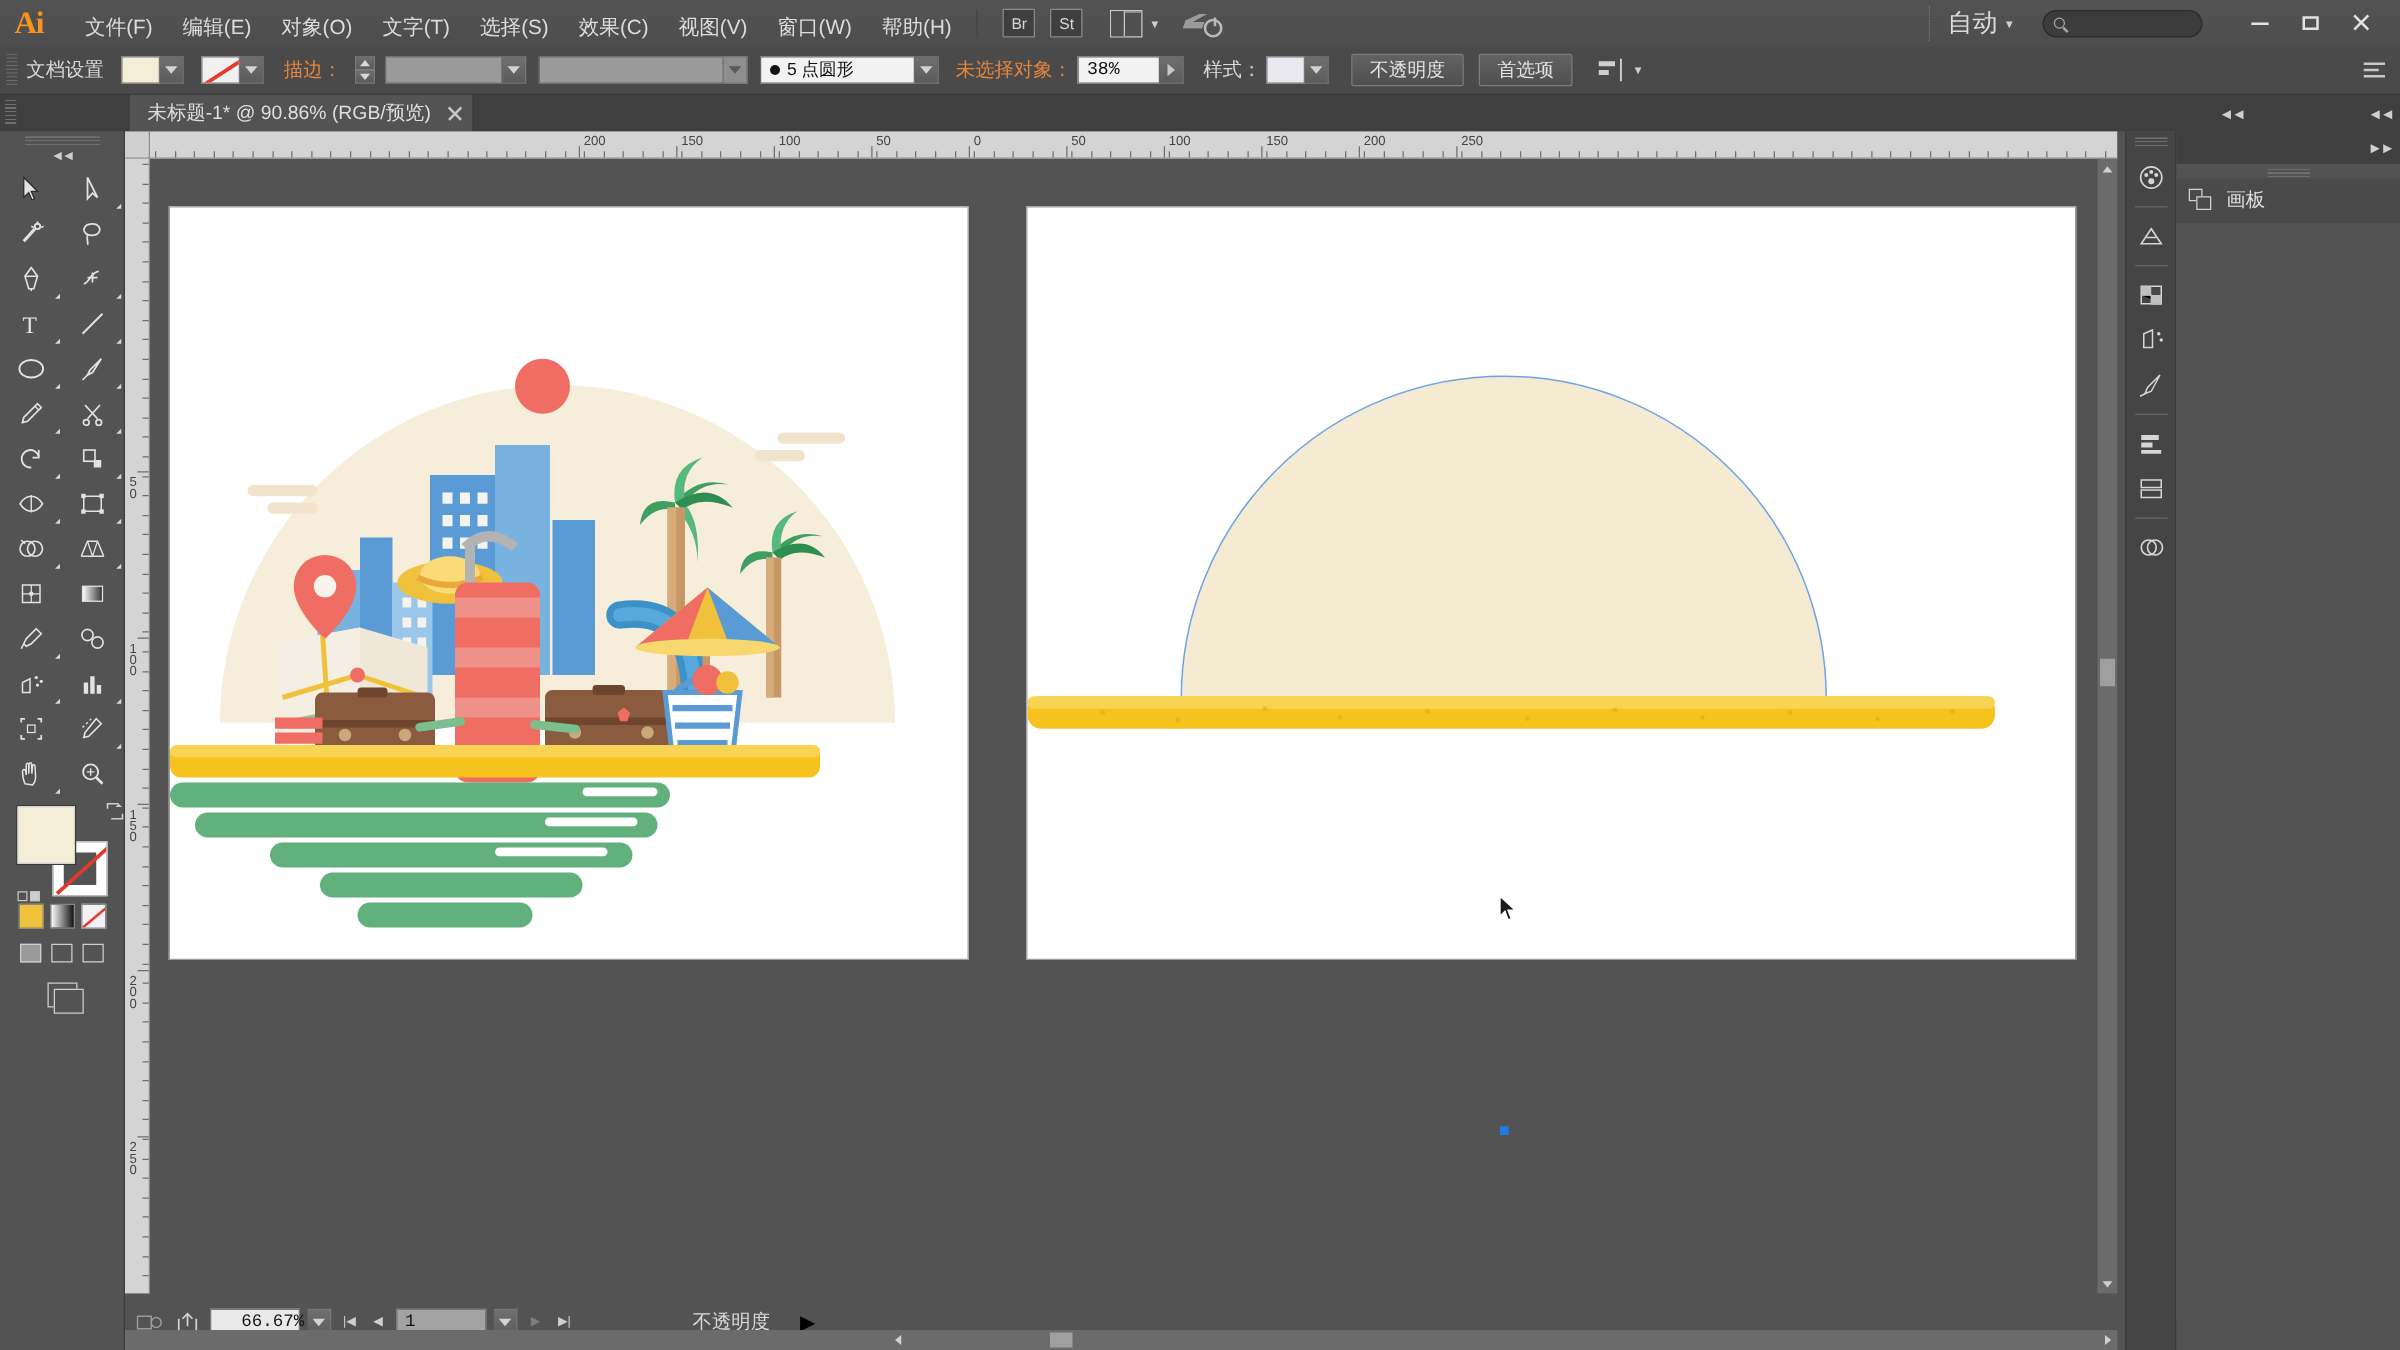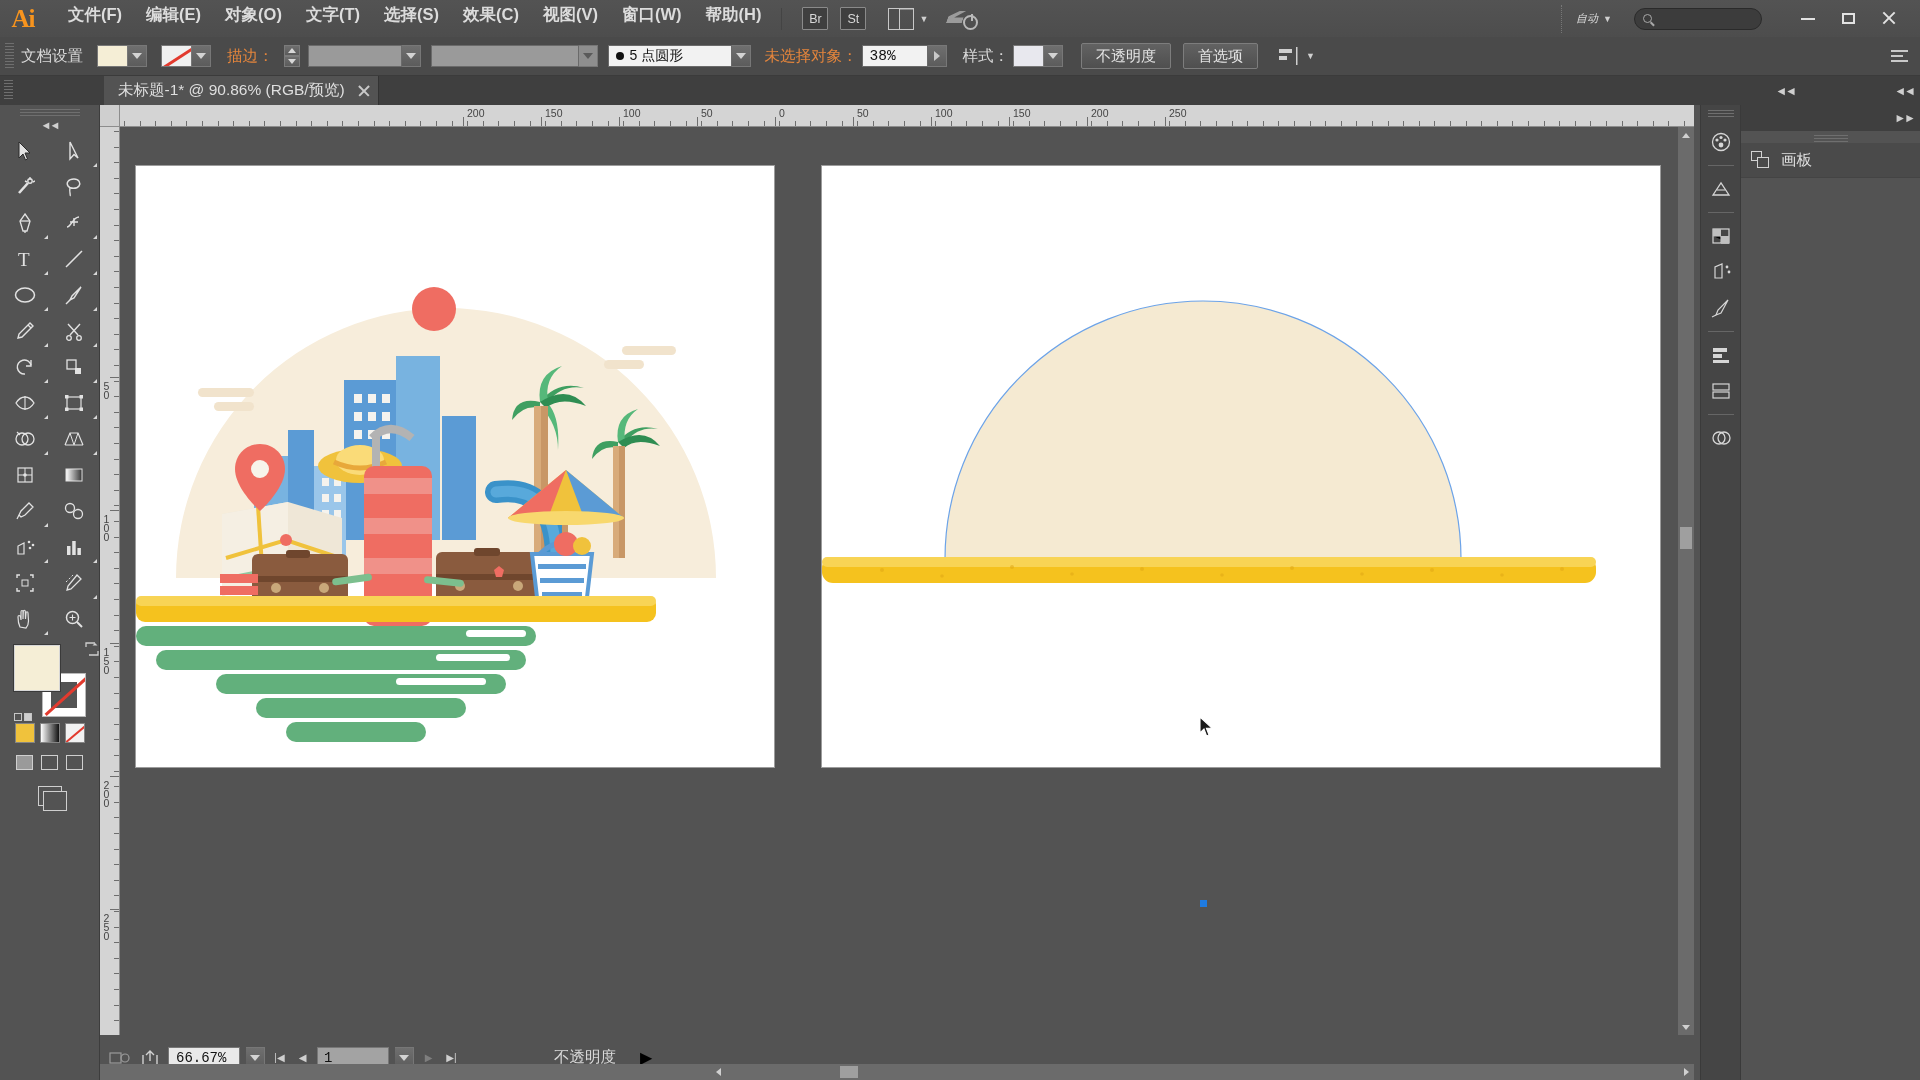--- a/index.html
+++ b/index.html
@@ -14,21 +14,21 @@
   .titlebar {
     position: absolute; left: 0; top: 0; width: 1920px; height: 37px;
     background: linear-gradient(to bottom, #535353 0%, #4d4d4d 100%);
     display: flex; align-items: center;
   }
   .ai-logo {
     width: 46px; height: 37px; display: flex; align-items: center; justify-content: center;
     color: #f7941e; font-size: 25px; font-weight: bold; letter-spacing: -1px;
     font-family: "Liberation Serif", serif;
   }
-  .menu { display: flex; align-items: flex-start; height: 37px; margin-left: 10px; font-weight: bold; }
+  .menu { display: flex; align-items: flex-end; height: 37px; margin-left: 10px; }
   .menu-item {
     font-size: 16.5px; color: #dcdcdc; padding: 4px 12px; white-space: nowrap;
     cursor: default;
   }
   .tb-sep { width: 1px; height: 22px; background: #444; margin: 0 8px; }
   .sq-btn {
     width: 26px; height: 23px; border: 1px solid #8a8a8a; background: #3f3f3f;
     color: #d8d8d8; font-size: 12.5px; display: flex; align-items: center;
     justify-content: center; margin-left: 12px; border-radius: 1px;
   }
@@ -41,21 +41,21 @@
   .ai-r i:last-child { flex: 1; background: #4e4e4e; }
   .caret { margin-left: 5px; color: #d0d0d0; font-size: 9px; }
   .cc-ico { margin-left: 20px; position: relative; width: 30px; height: 22px; }
   .cc-ico .sw { position: absolute; left: 0; top: 3px; width: 16px; height: 12px;
     background: #9b9b9b; transform: skewX(-20deg); clip-path: polygon(0 45%,60% 0,100% 0,40% 55%,100% 55%,100% 100%,0 100%);}
   .cc-ico .pw { position: absolute; right: 0; bottom: 0; width: 15px; height: 15px;
     border: 2px solid #b9b9b9; border-radius: 50%; }
   .cc-ico .pw:after { content:''; position:absolute; left: 5.5px; top:-3px; width:2px;height:7px;background:#b9b9b9;}
   .auto-wrap { margin-left: auto; display: flex; align-items: center; }
   .dotted-sep { width: 1px; height: 28px; border-left: 1px dotted #777; margin-right: 14px; }
-  .auto-lbl { font-size: 11px; color: #dcdcdc; font-style: italic; }
+  .auto-lbl { font-size: 20px; color: #dcdcdc; }
   .search-box {
     width: 128px; height: 22px; background: #3c3c3c; border: 1px solid #2a2a2a;
     border-radius: 11px; margin-left: 22px; display: flex; align-items: center;
     padding-left: 8px;
   }
   .mag { width: 9px; height: 9px; border: 1.6px solid #a8a8a8; border-radius: 50%; position: relative; }
   .mag:after { content:''; position:absolute; right:-4px; bottom:-3px; width:5px;height:1.6px;background:#a8a8a8;transform:rotate(45deg);}
   .wbtns { display: flex; align-items: center; margin-left: 26px; margin-right: 12px; }
   .wbtn { width: 40px; height: 30px; display: flex; align-items: center; justify-content: center; }
   .w-min { width: 14px; height: 2px; background: #e2e2e2; }
@@ -220,21 +220,21 @@
 
   .cursor { position: absolute; left: 1078px; top: 588px; width: 14px; height: 21px; }
 
   
   .statusbar {
     position: absolute; left: 100px; top: 1035px; width: 1594px; height: 45px;
     background: #535353; display: flex; align-items: center; padding-left: 8px; gap: 6px;
   }
   .sb-ico { width: 24px; height: 22px; display: flex; align-items: center; justify-content: center; color:#b5b5b5; }
   .sb-zoom { width: 72px; height: 22px; background: #e9e9e9; border: 1px solid #777;
-    font-size: 14px; color: #111; display:flex; align-items:center; padding-left: 7px;
+    font-size: 14px; color: #111; display:flex; align-items:center; padding-left: 24px;
     font-family: "Liberation Mono", monospace; }
   .sb-page { width: 72px; height: 22px; background: #a3a3a3; border: 1px solid #777;
     font-size: 14px; color: #111; display:flex; align-items:center; padding-left: 6px;
     font-family: "Liberation Mono", monospace; }
   .navbtn { width: 17px; height: 22px; display:flex; align-items:center; justify-content:center; color:#cfcfcf; font-size:10px;}
   .navbtn.dim { color: #7e7e7e; }
   .sb-status { font-size: 15.5px; color: #d9d9d9; margin-left: 88px; white-space: nowrap; }
   .sb-tri { margin-left: 18px; }
   .hscroll { position: absolute; left: 0; bottom: 0; width: 1594px; height: 16px; background: #6b6b6b; }
   .hscroll .thumb { position: absolute; top: 2px; left: 740px; width: 18px; height: 12px; background: #9f9f9f; }

